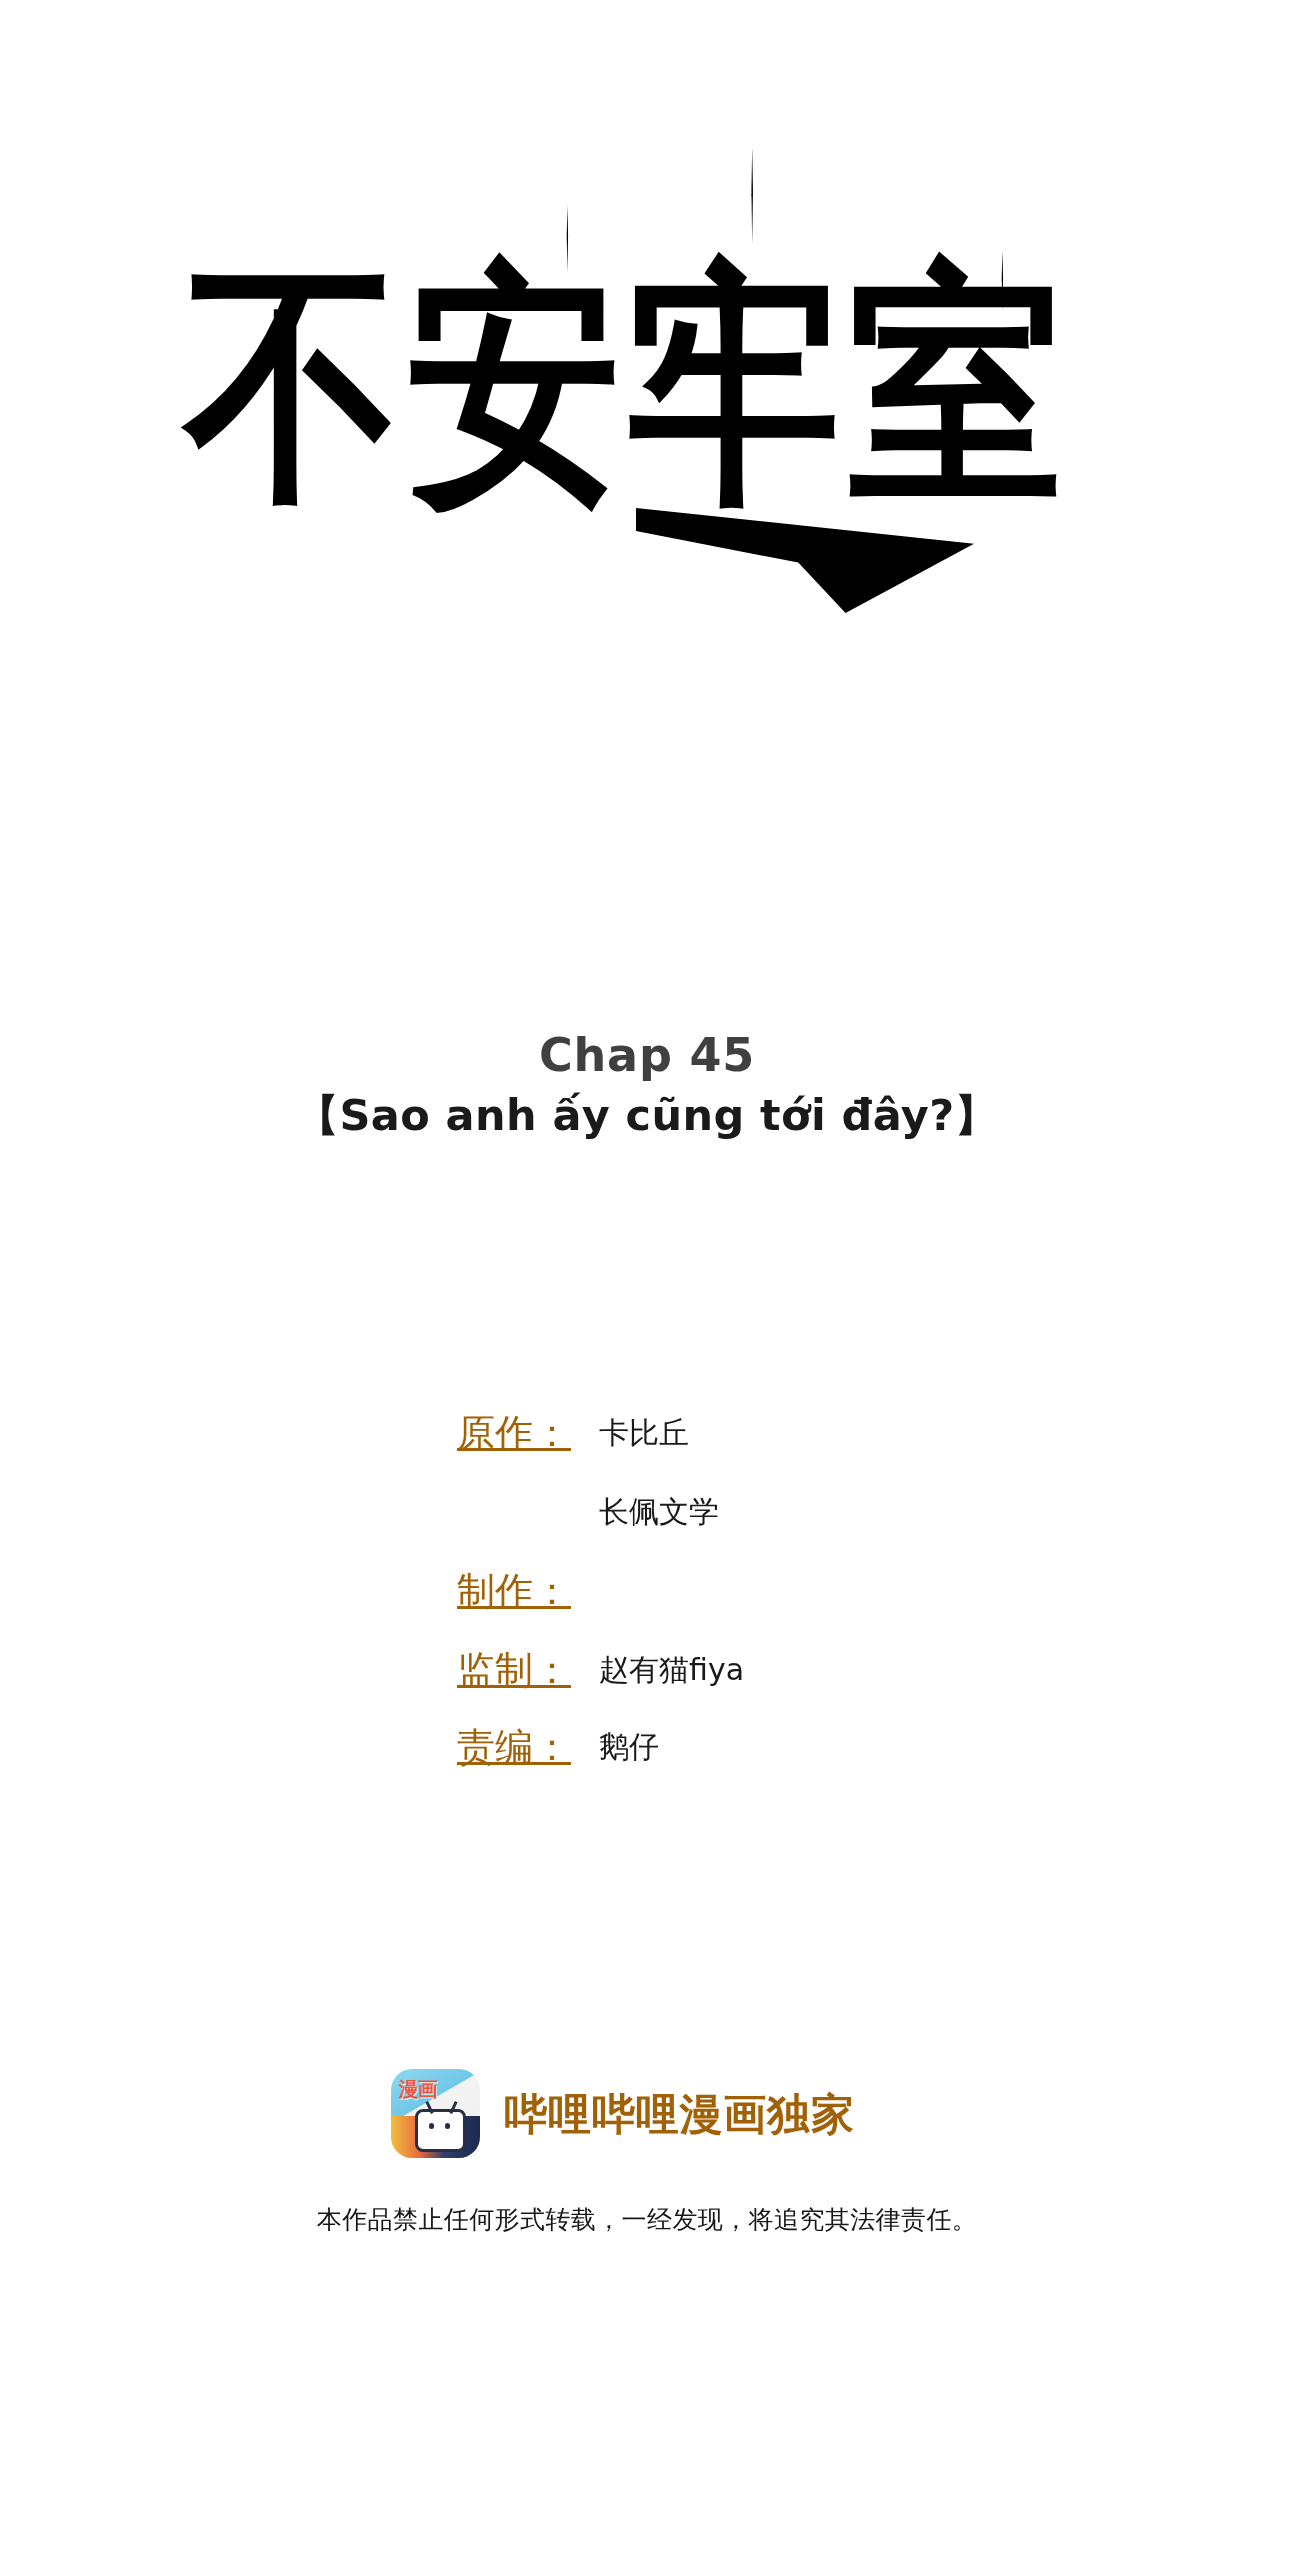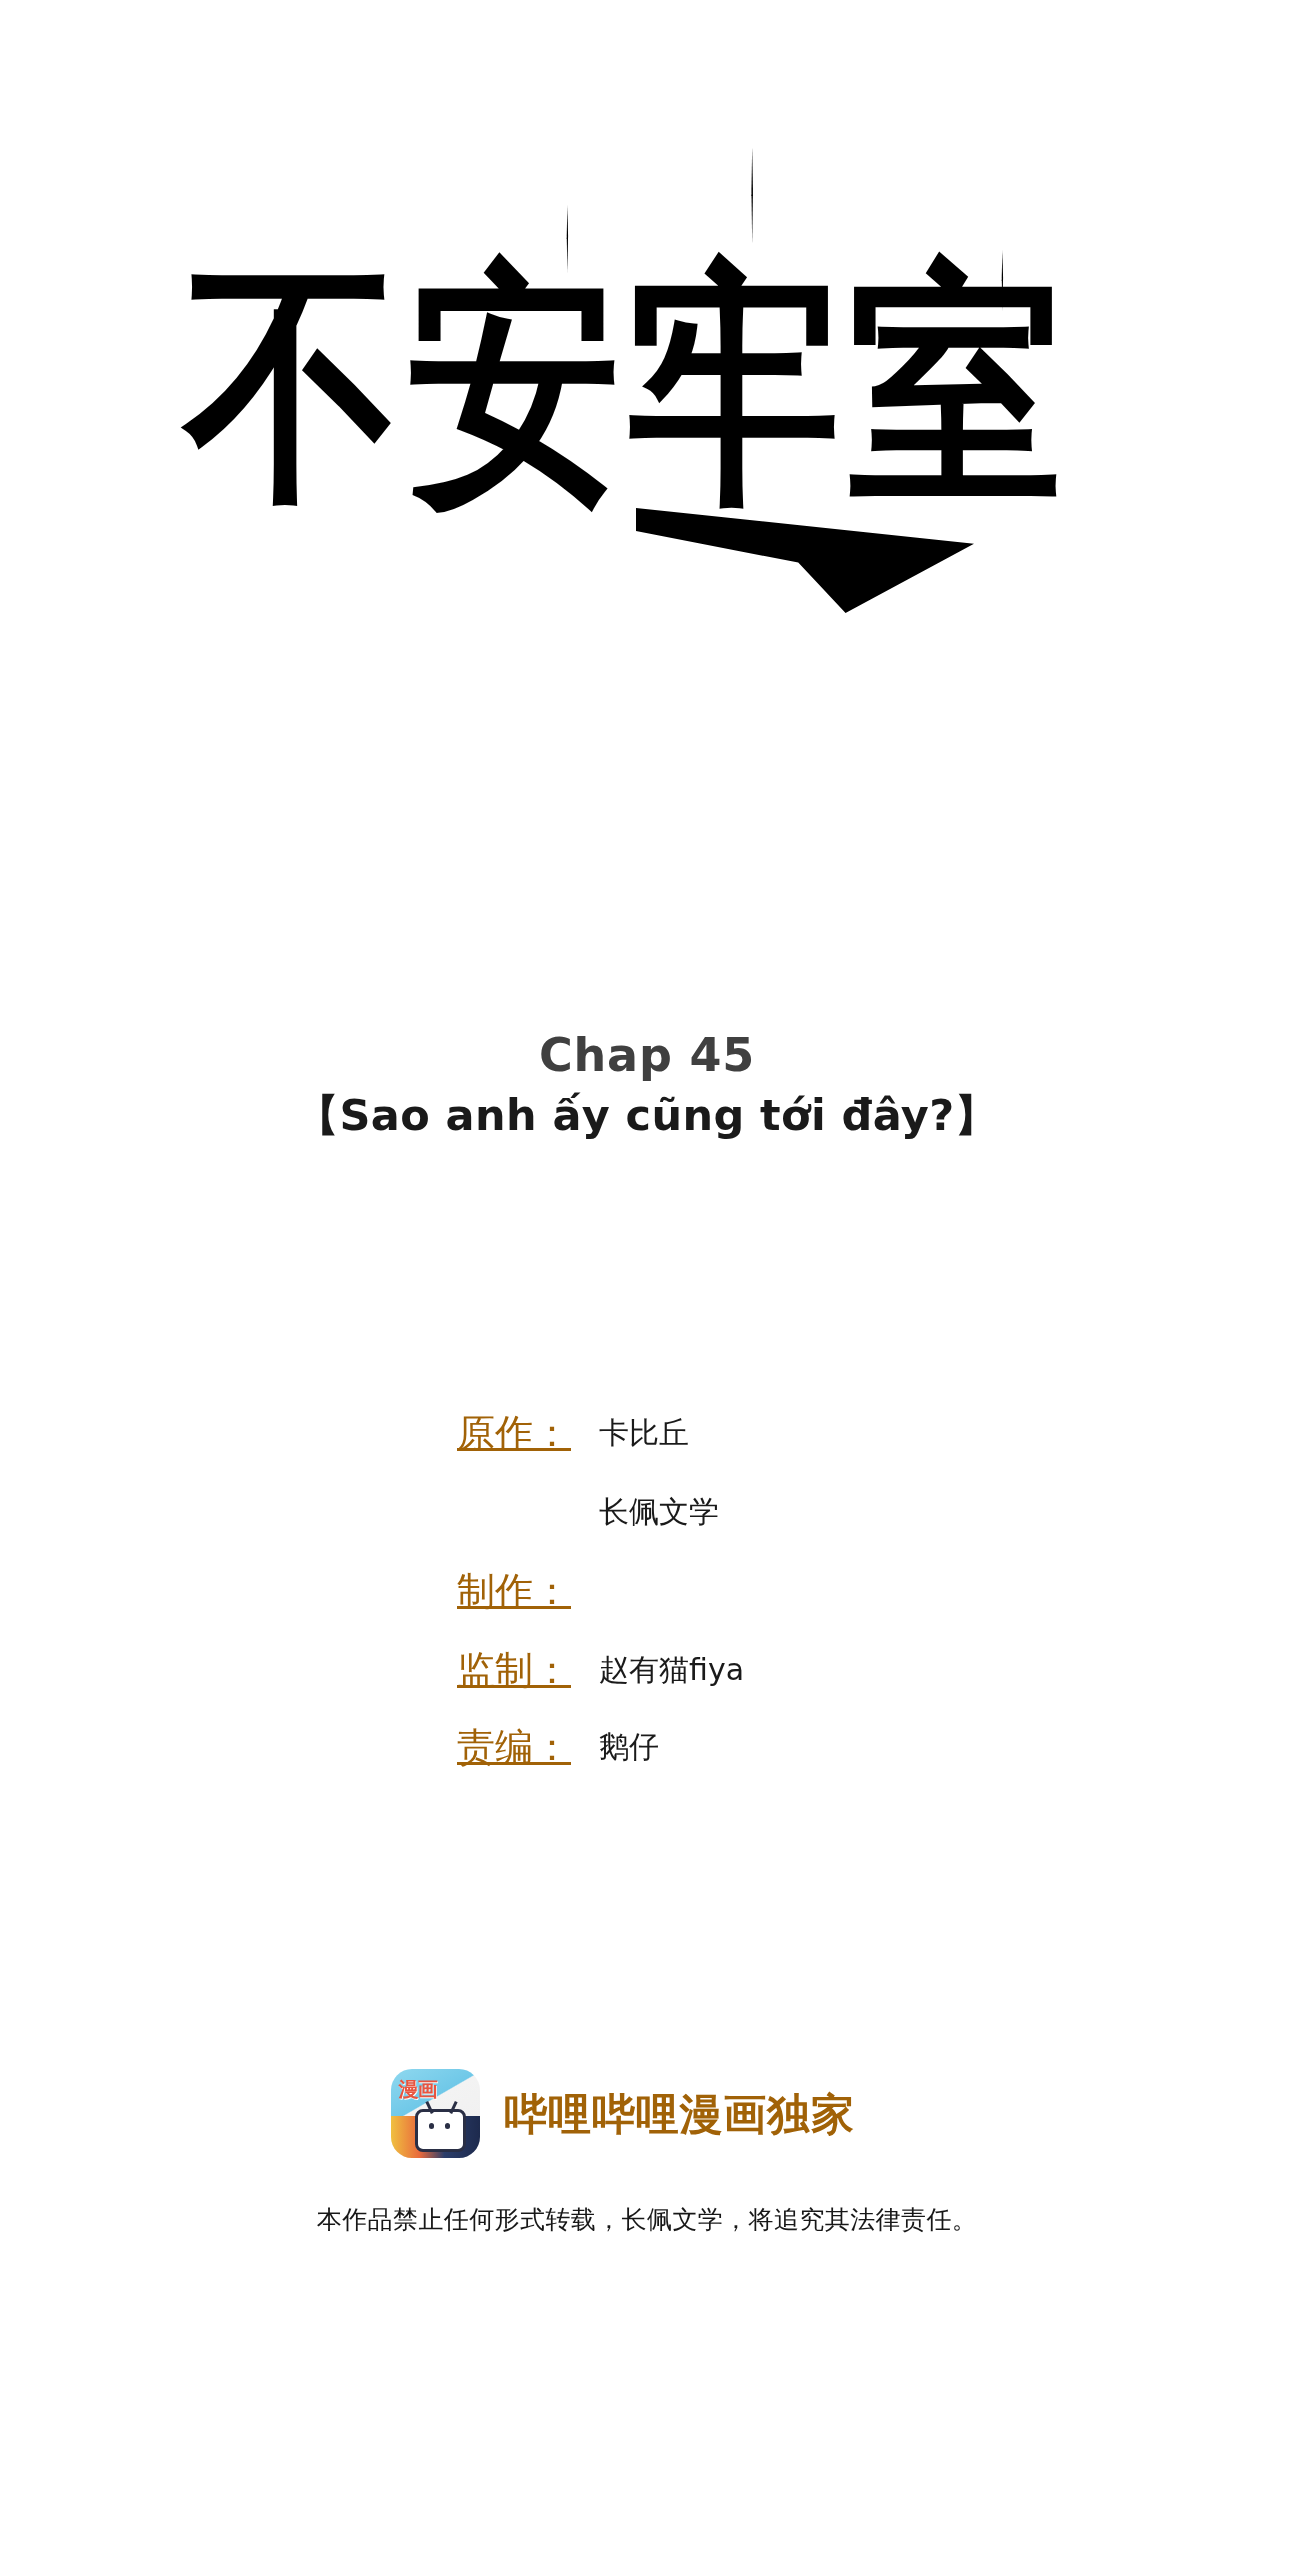--- a/index.html
+++ b/index.html
@@ -307,14 +307,14 @@
         <span class="ic-eye l"></span>
         <span class="ic-eye r"></span>
         <span class="ic-ear l"></span>
         <span class="ic-ear r"></span>
       </div>
     </div>
     <div class="brand-text">哔哩哔哩漫画独家</div>
   </div>
 </div>
 
-<div class="legal">本作品禁止任何形式转载，长佩文学，将追究其法律责任。</div>
+<div class="legal">本作品禁止任何形式转载，一经发现，将追究其法律责任。</div>
 
 
 </body></html>

